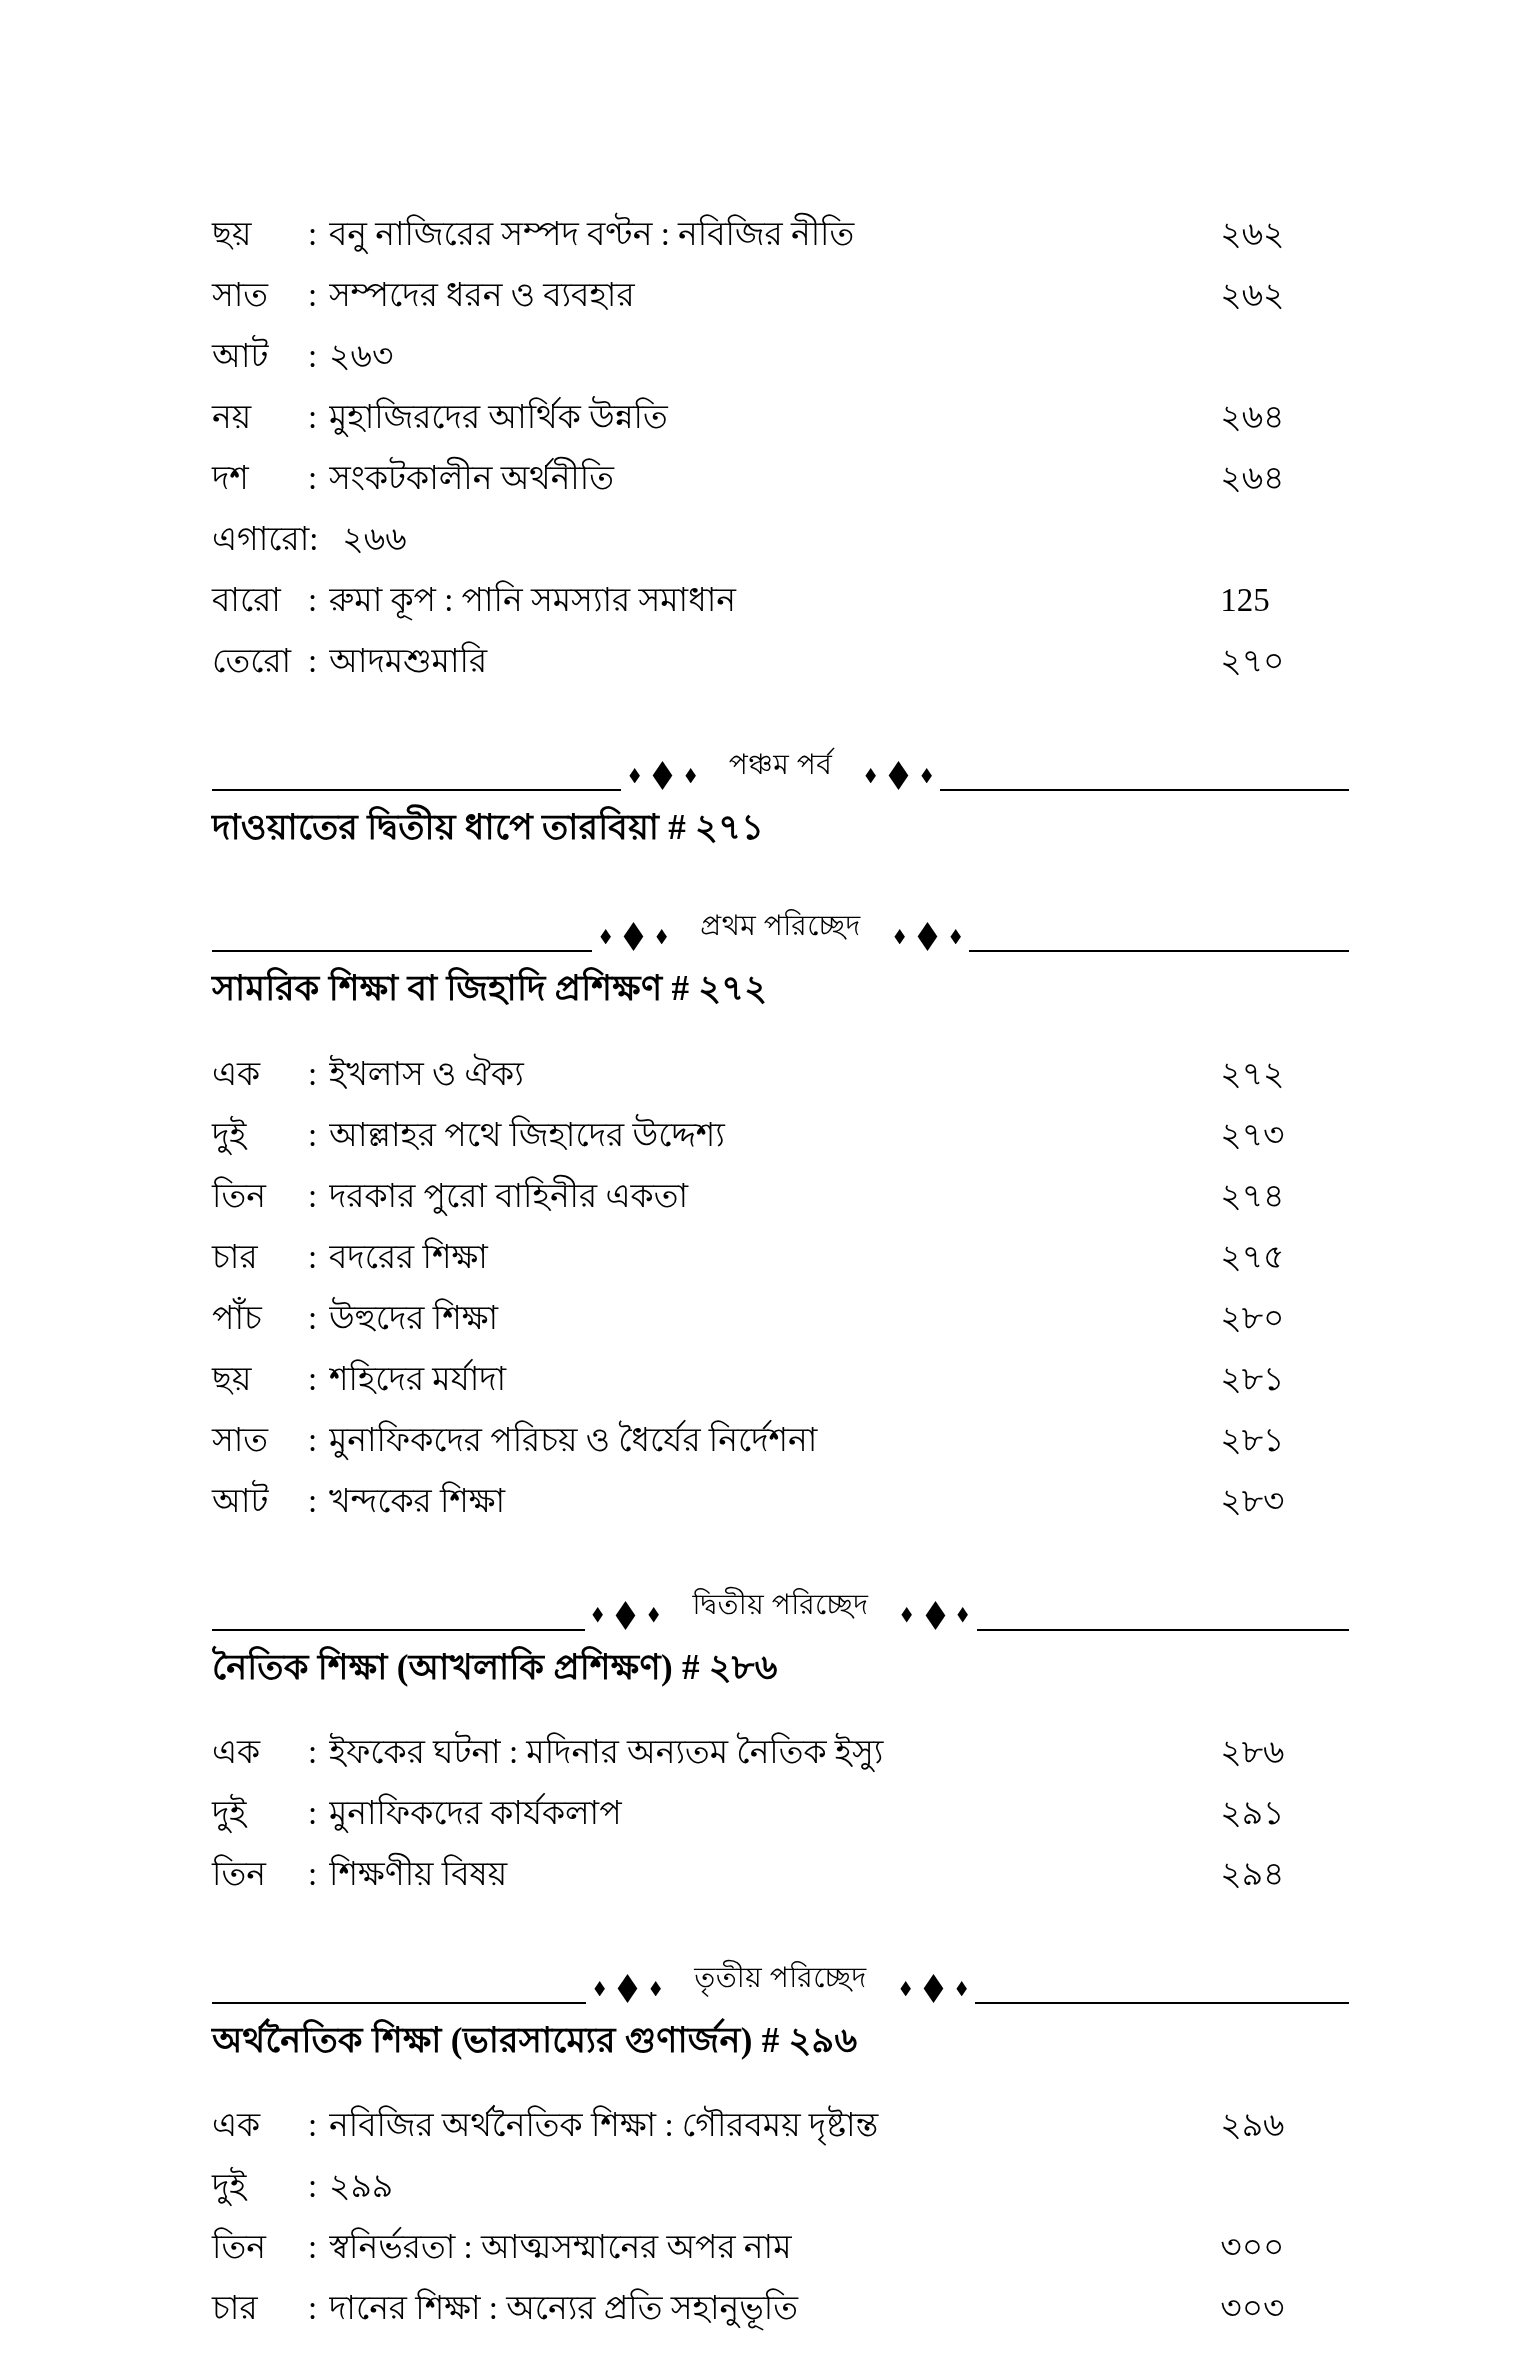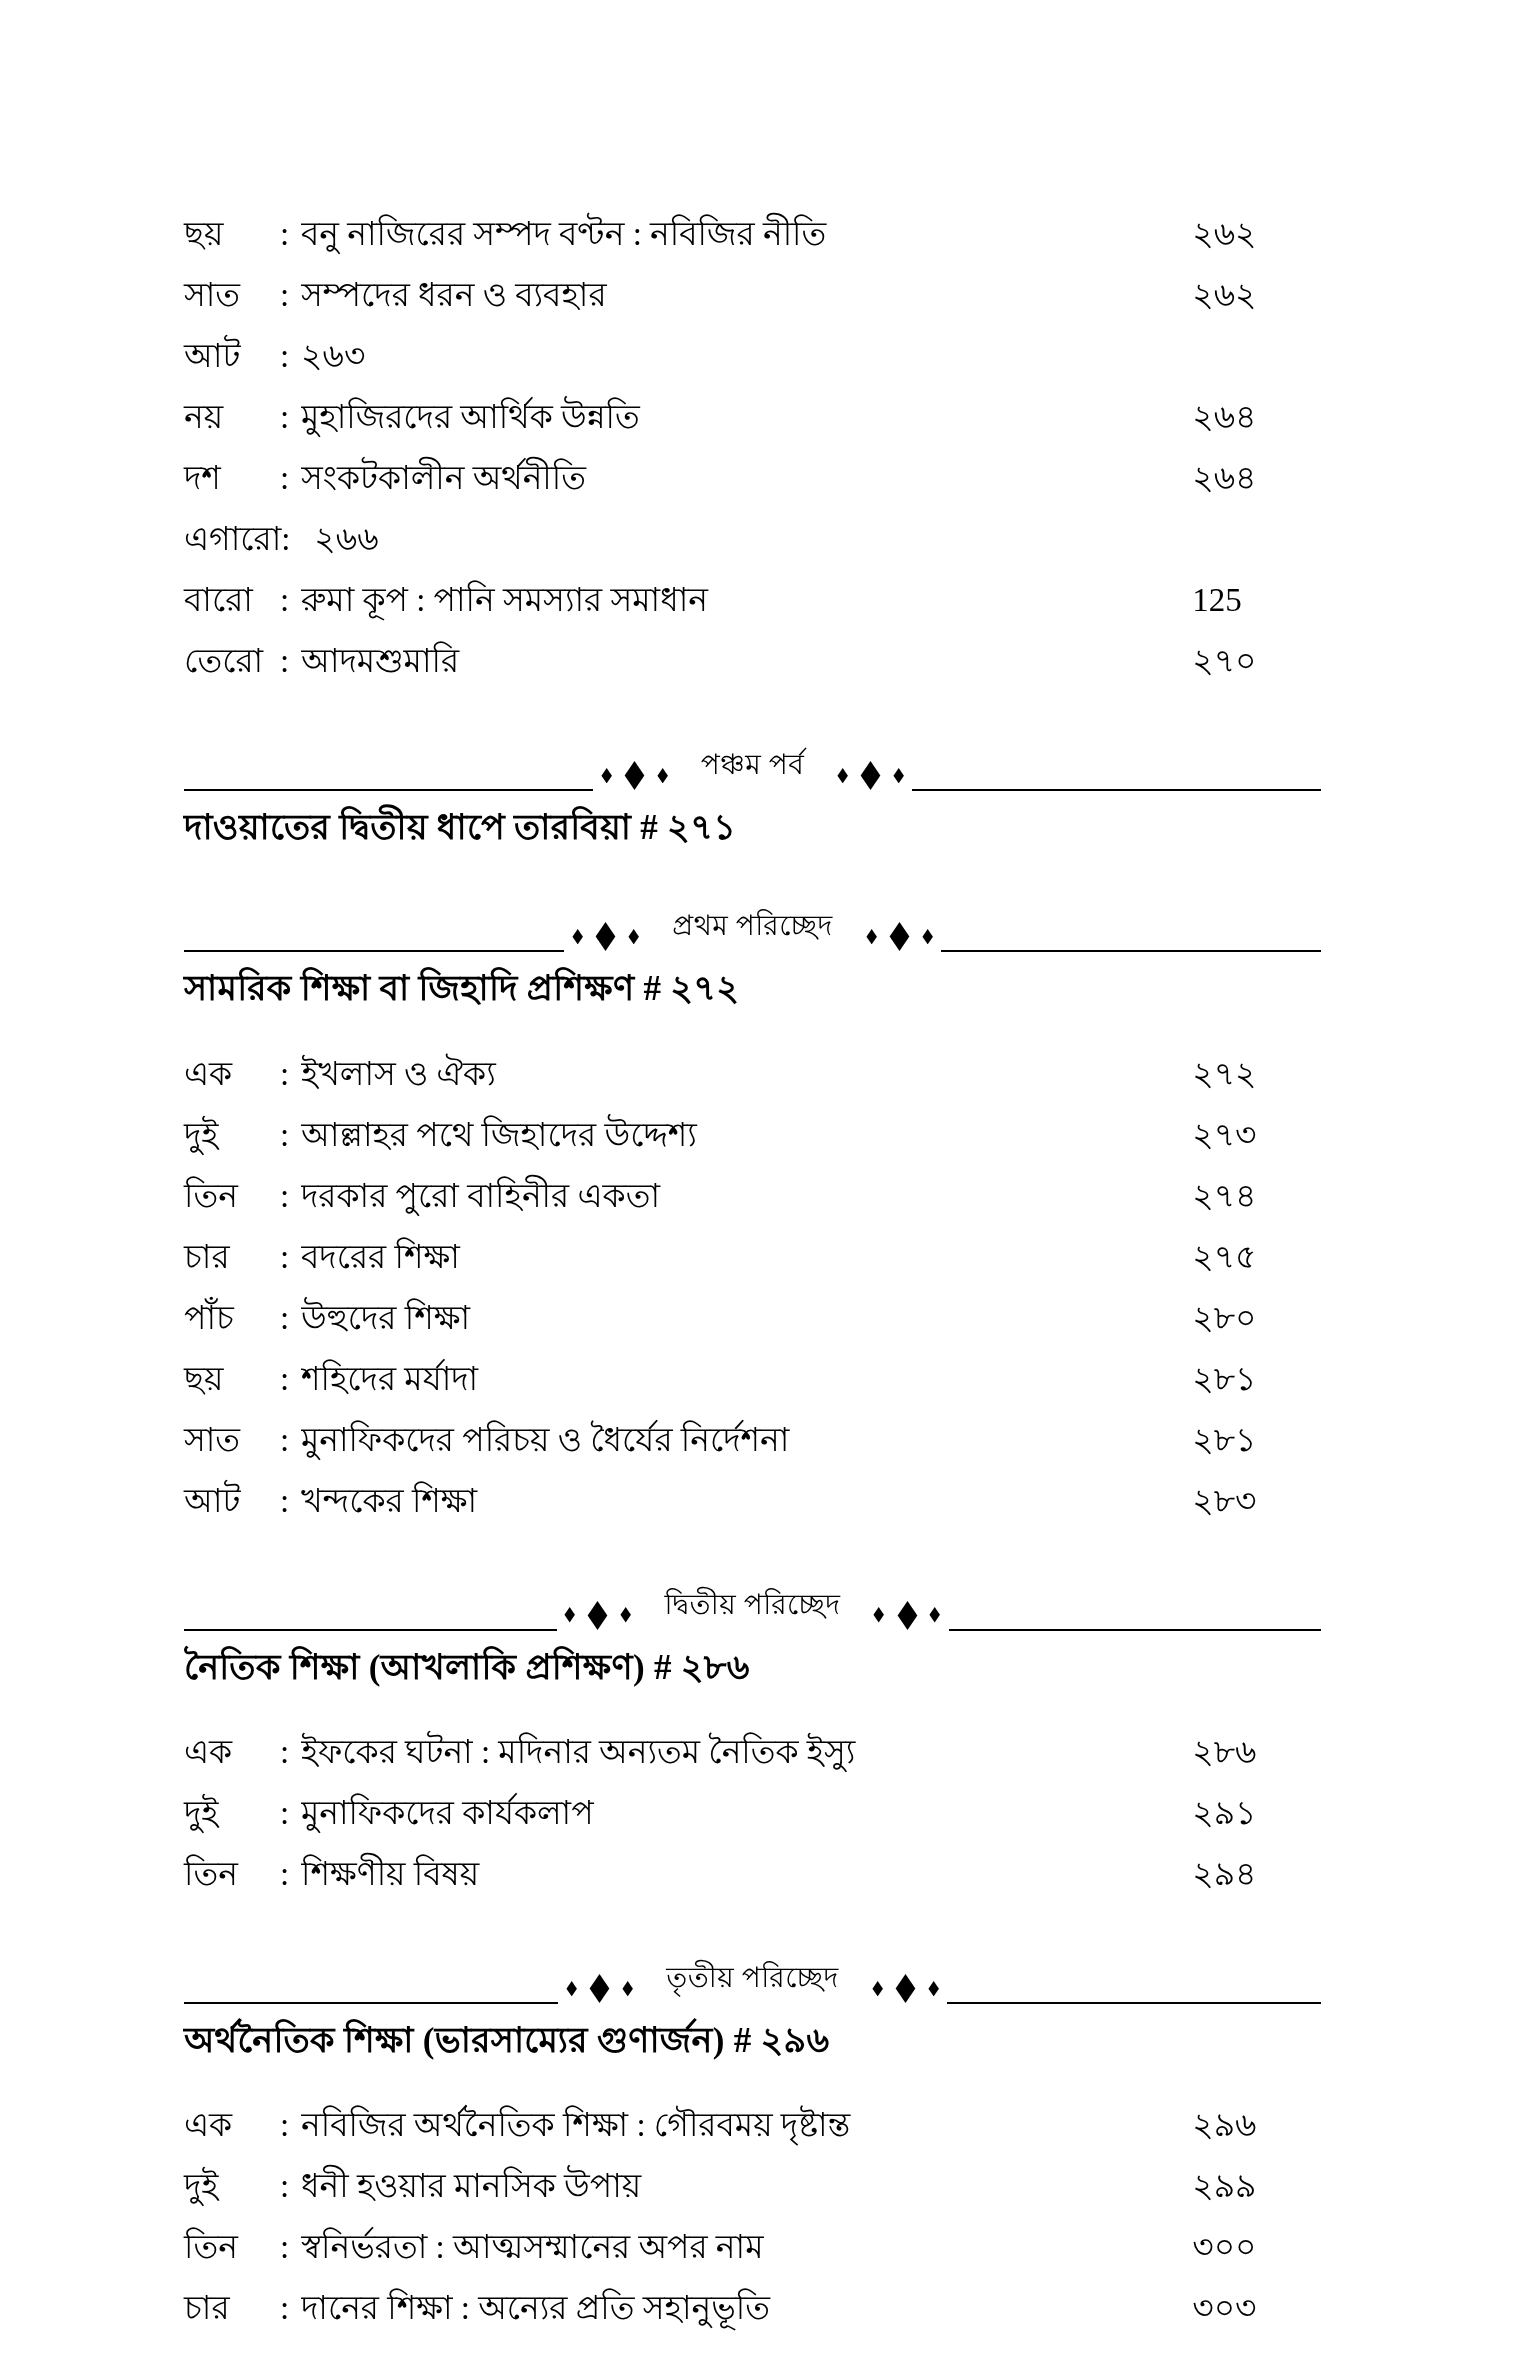--- a/index.html
+++ b/index.html
@@ -22,21 +22,21 @@
     left: 0; top: 0;
     width: 1537px;
     height: 2376px;
     padding: 0;
     box-sizing: border-box;
   }
 
   
   .content {
     position: absolute;
-    left: 184px;
+    left: 212px;
     top: 204px;
     width: 1137px;
   }
 
   
   .toc-block {
     width: 100%;
   }
   .toc-row {
     display: flex;
@@ -412,21 +412,20 @@
       <div class="toc-block">
         <div class="toc-row">
           <span class="toc-num">এক</span>
           <span class="toc-colon">:</span>
           <span class="toc-title">নবিজির অর্থনৈতিক শিক্ষা : গৌরবময় দৃষ্টান্ত</span>
           <span class="toc-page">২৯৬</span>
         </div>
         <div class="toc-row">
           <span class="toc-num">দুই</span>
           <span class="toc-colon">:</span>
-          <span class="toc-title">ধনী হওয়ার মানসিক উপায়</span>
           <span class="toc-page">২৯৯</span>
         </div>
         <div class="toc-row">
           <span class="toc-num">তিন</span>
           <span class="toc-colon">:</span>
           <span class="toc-title">স্বনির্ভরতা : আত্মসম্মানের অপর নাম</span>
           <span class="toc-page">৩০০</span>
         </div>
         <div class="toc-row">
           <span class="toc-num">চার</span>

